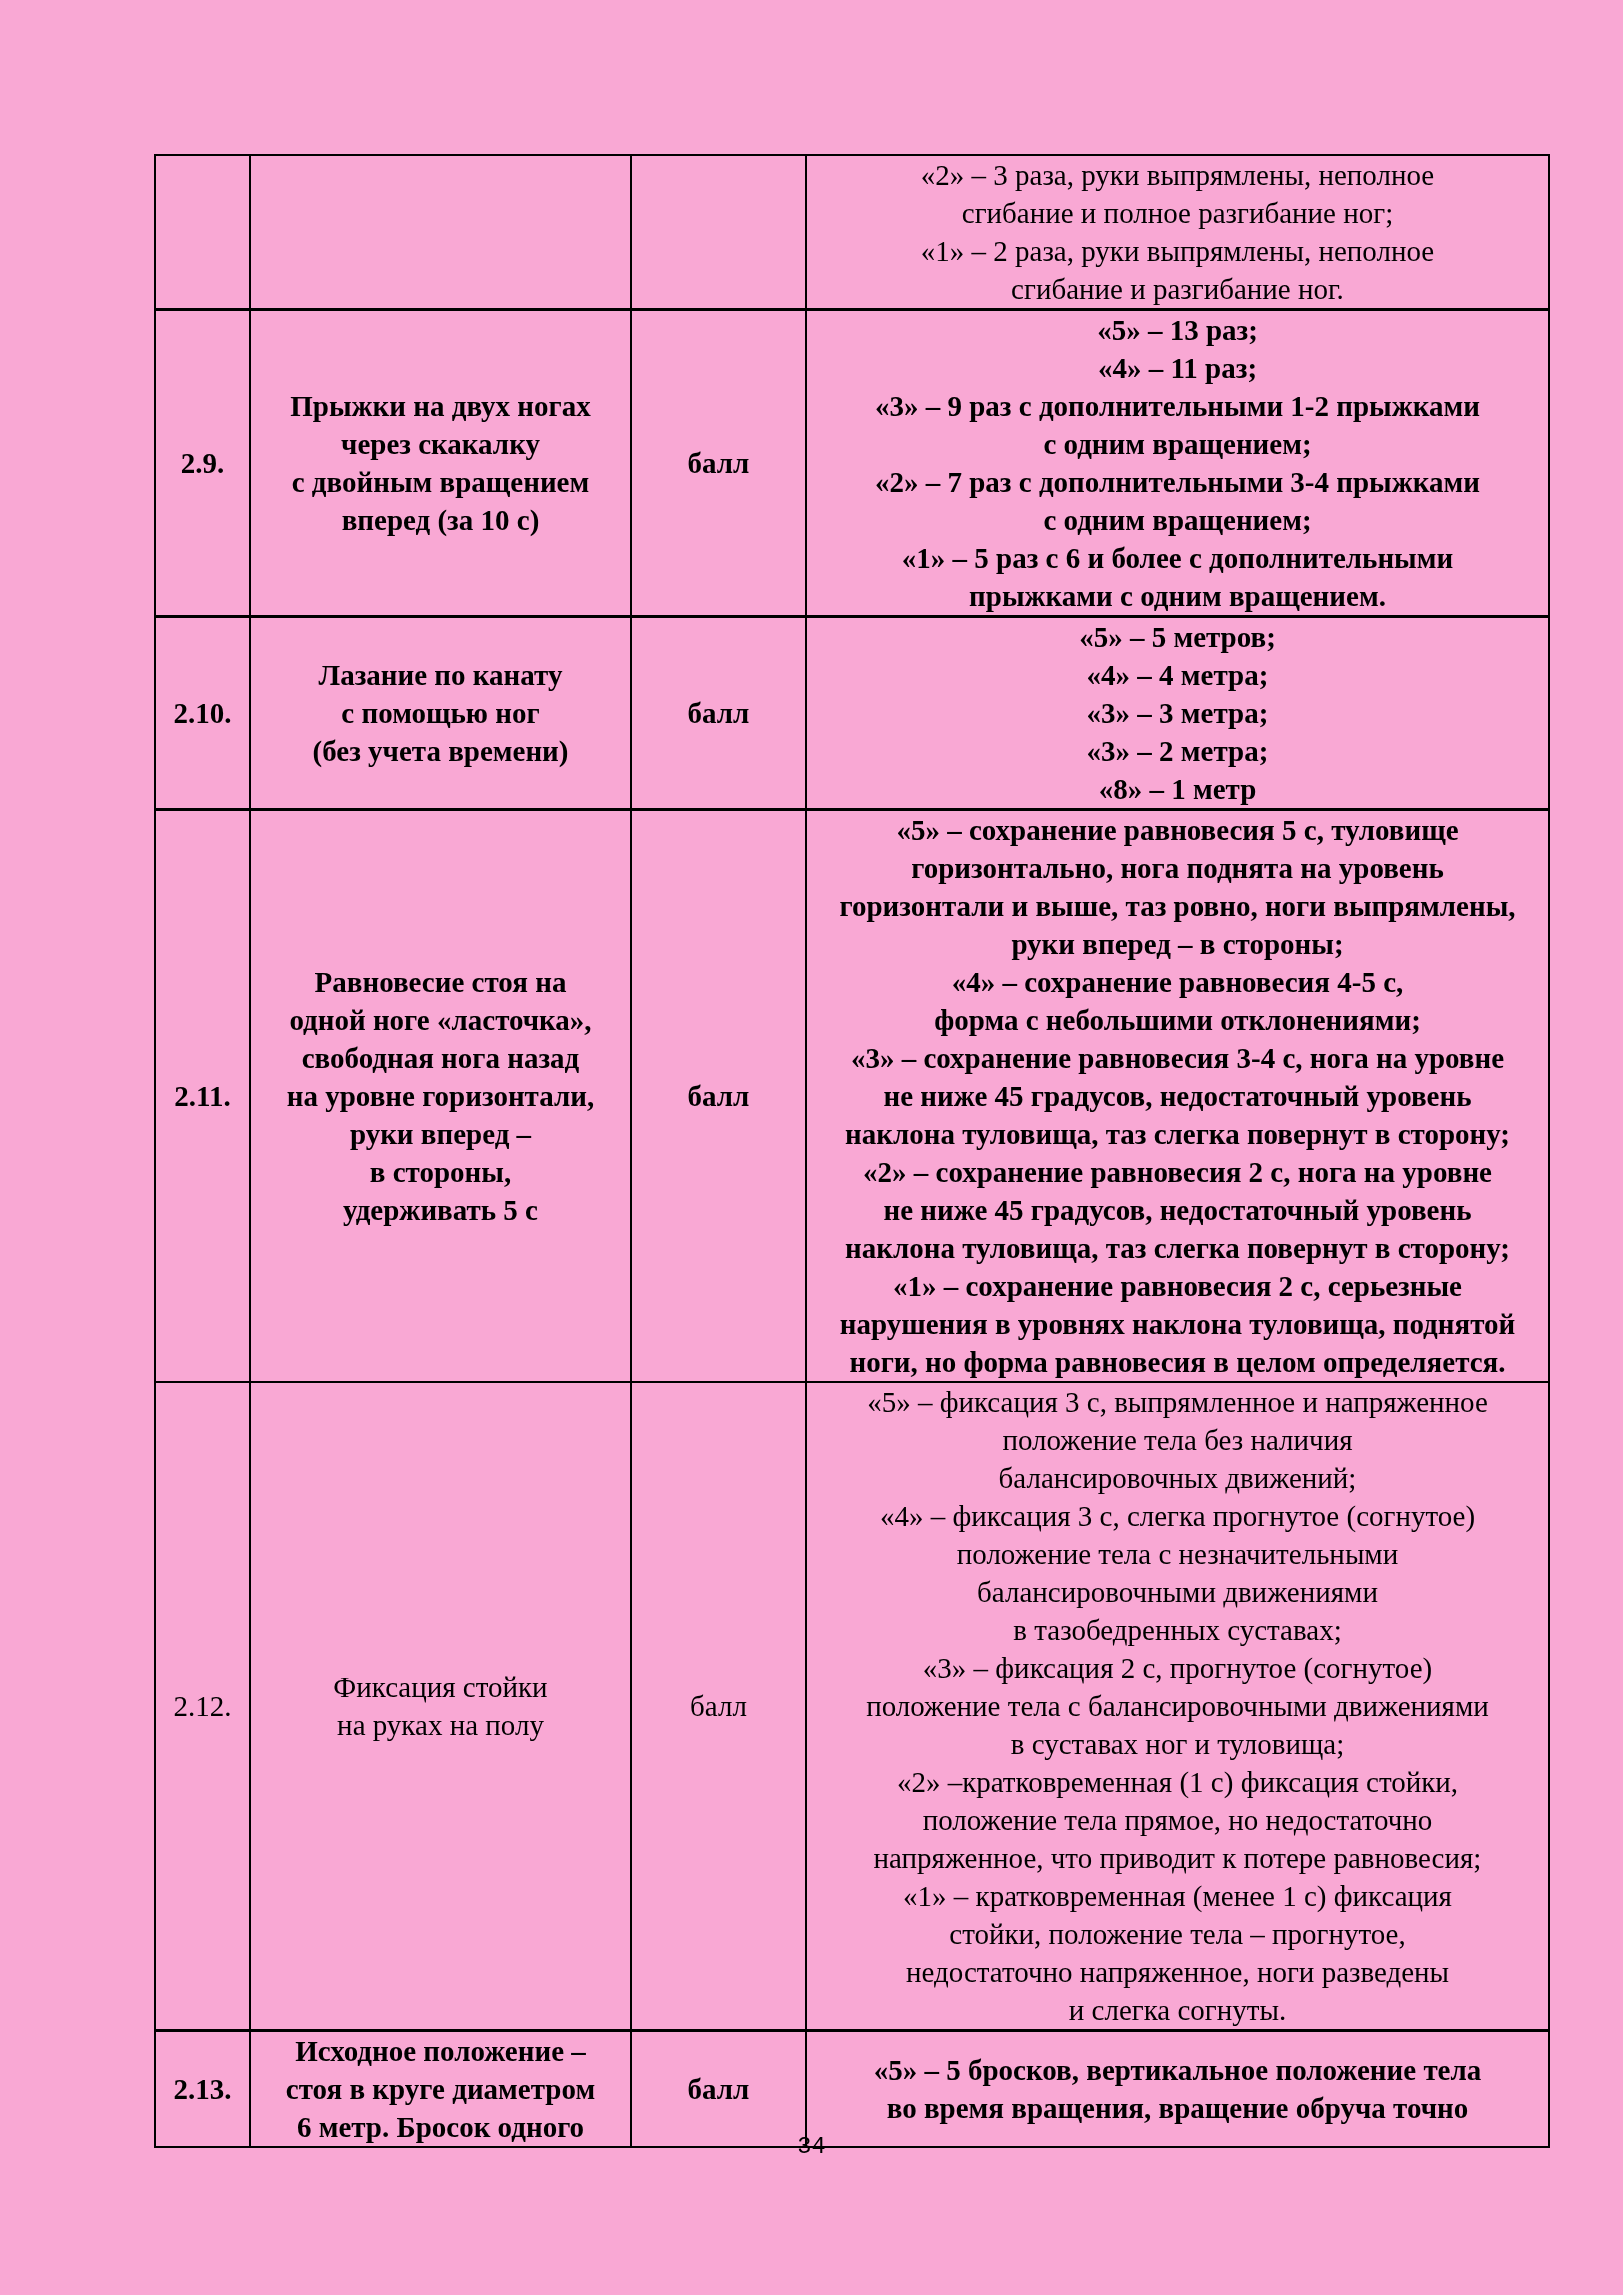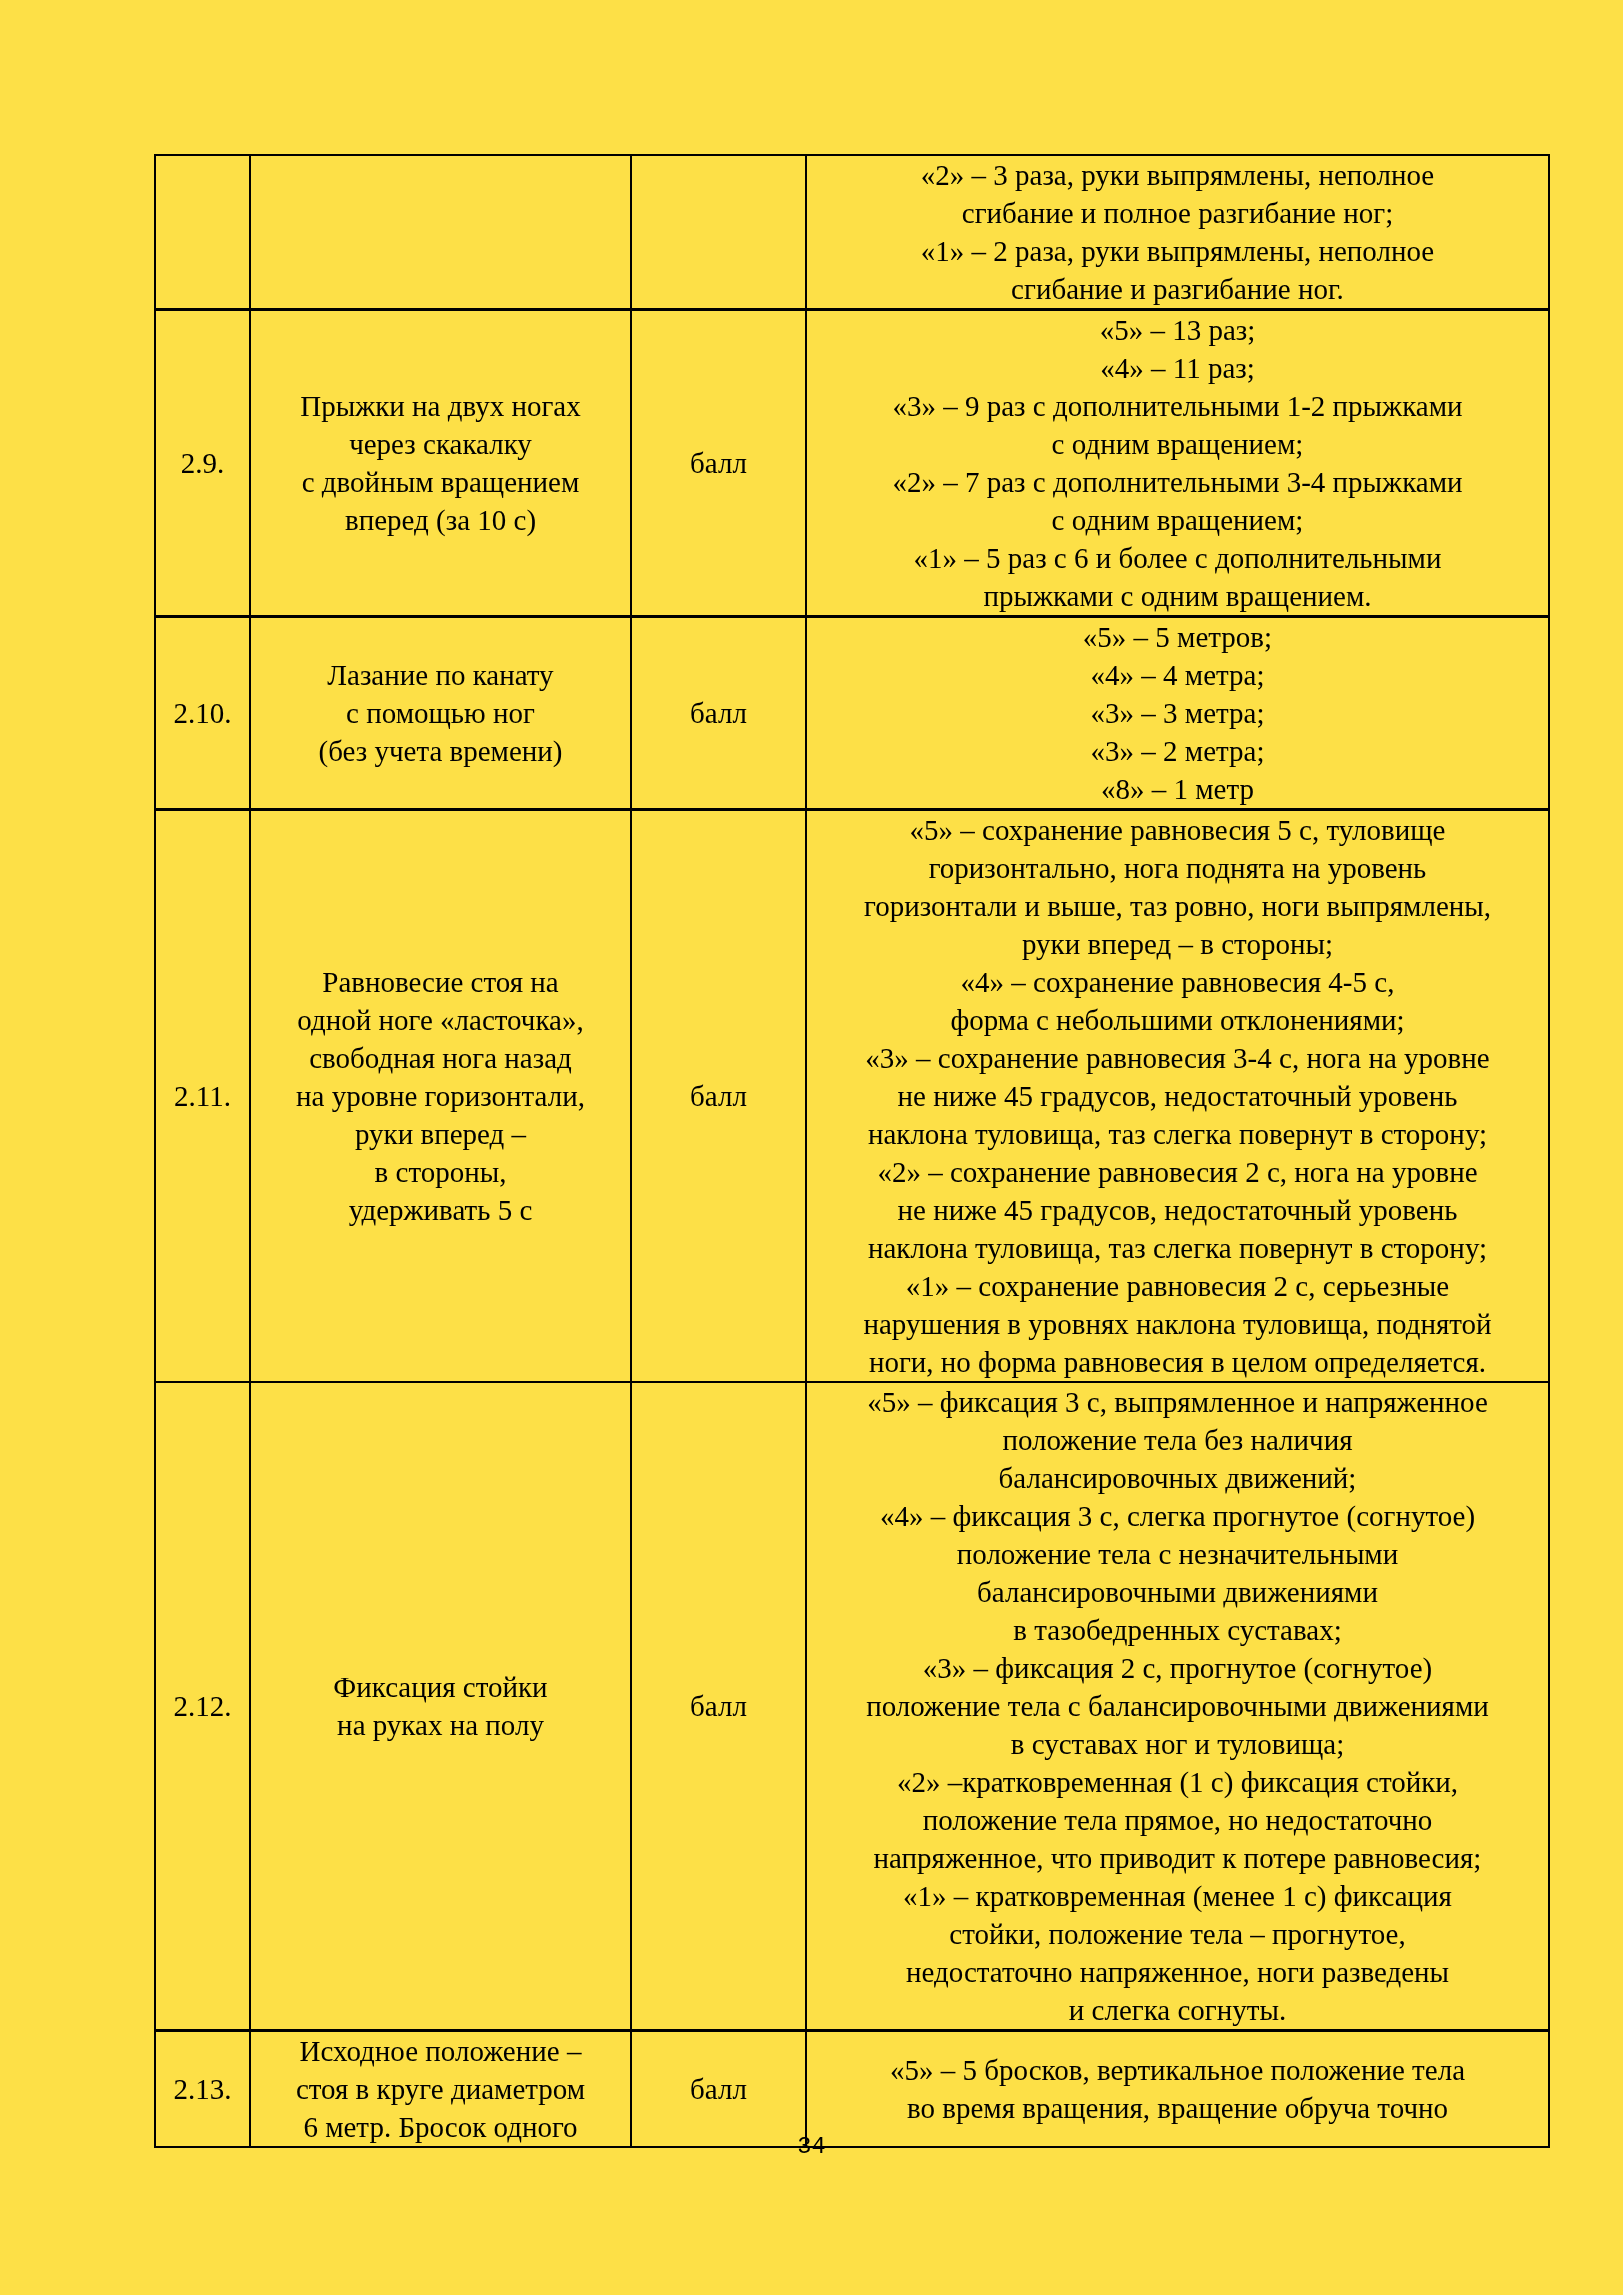--- a/index.html
+++ b/index.html
@@ -1,32 +1,32 @@
 <!DOCTYPE html>
 <html style="font-size:10.5px"><head>
   <meta charset="utf-8">
   <style>
     html, body { margin: 0; padding: 0; background: #ffffff; }
     body { width: 1623px; height: 2295px; position: relative; overflow: hidden; }
     .page {
       position: absolute; left: 0; top: 0; width: 1623px; height: 2295px;
-      background: #fde047; color: #000000;
+      background: #f9a8d4; color: #000000;
       font-family: "Liberation Serif", "DejaVu Serif", serif;
     }
     table.norms {
       position: absolute; left: 154px; top: 154px; width: 1395px;
       border-collapse: collapse; table-layout: fixed;
     }
     table.norms td {
       border: 2px solid #000;
       text-align: center; vertical-align: middle;
       font-size: 29px; line-height: 38px;
       padding: 0 6.5px; white-space: pre-line;
     }
-    table.norms tr.sep-top td { border-top-width: 3.3px; }
+    table.norms tr.sep-top td { border-top-width: 3.3px; font-weight: bold; }
     col.c-num { width: 95px; }
     col.c-name { width: 381px; }
     col.c-unit { width: 175px; }
     col.c-crit { width: 743px; }
     .crit-line { display: block; }
     .page-number {
       position: absolute; left: 0; width: 1623px; top: 2132px;
       text-align: center; font-family: Liberation Mono, monospace;
       font-size: 23.6px; line-height: 29px;
     }

